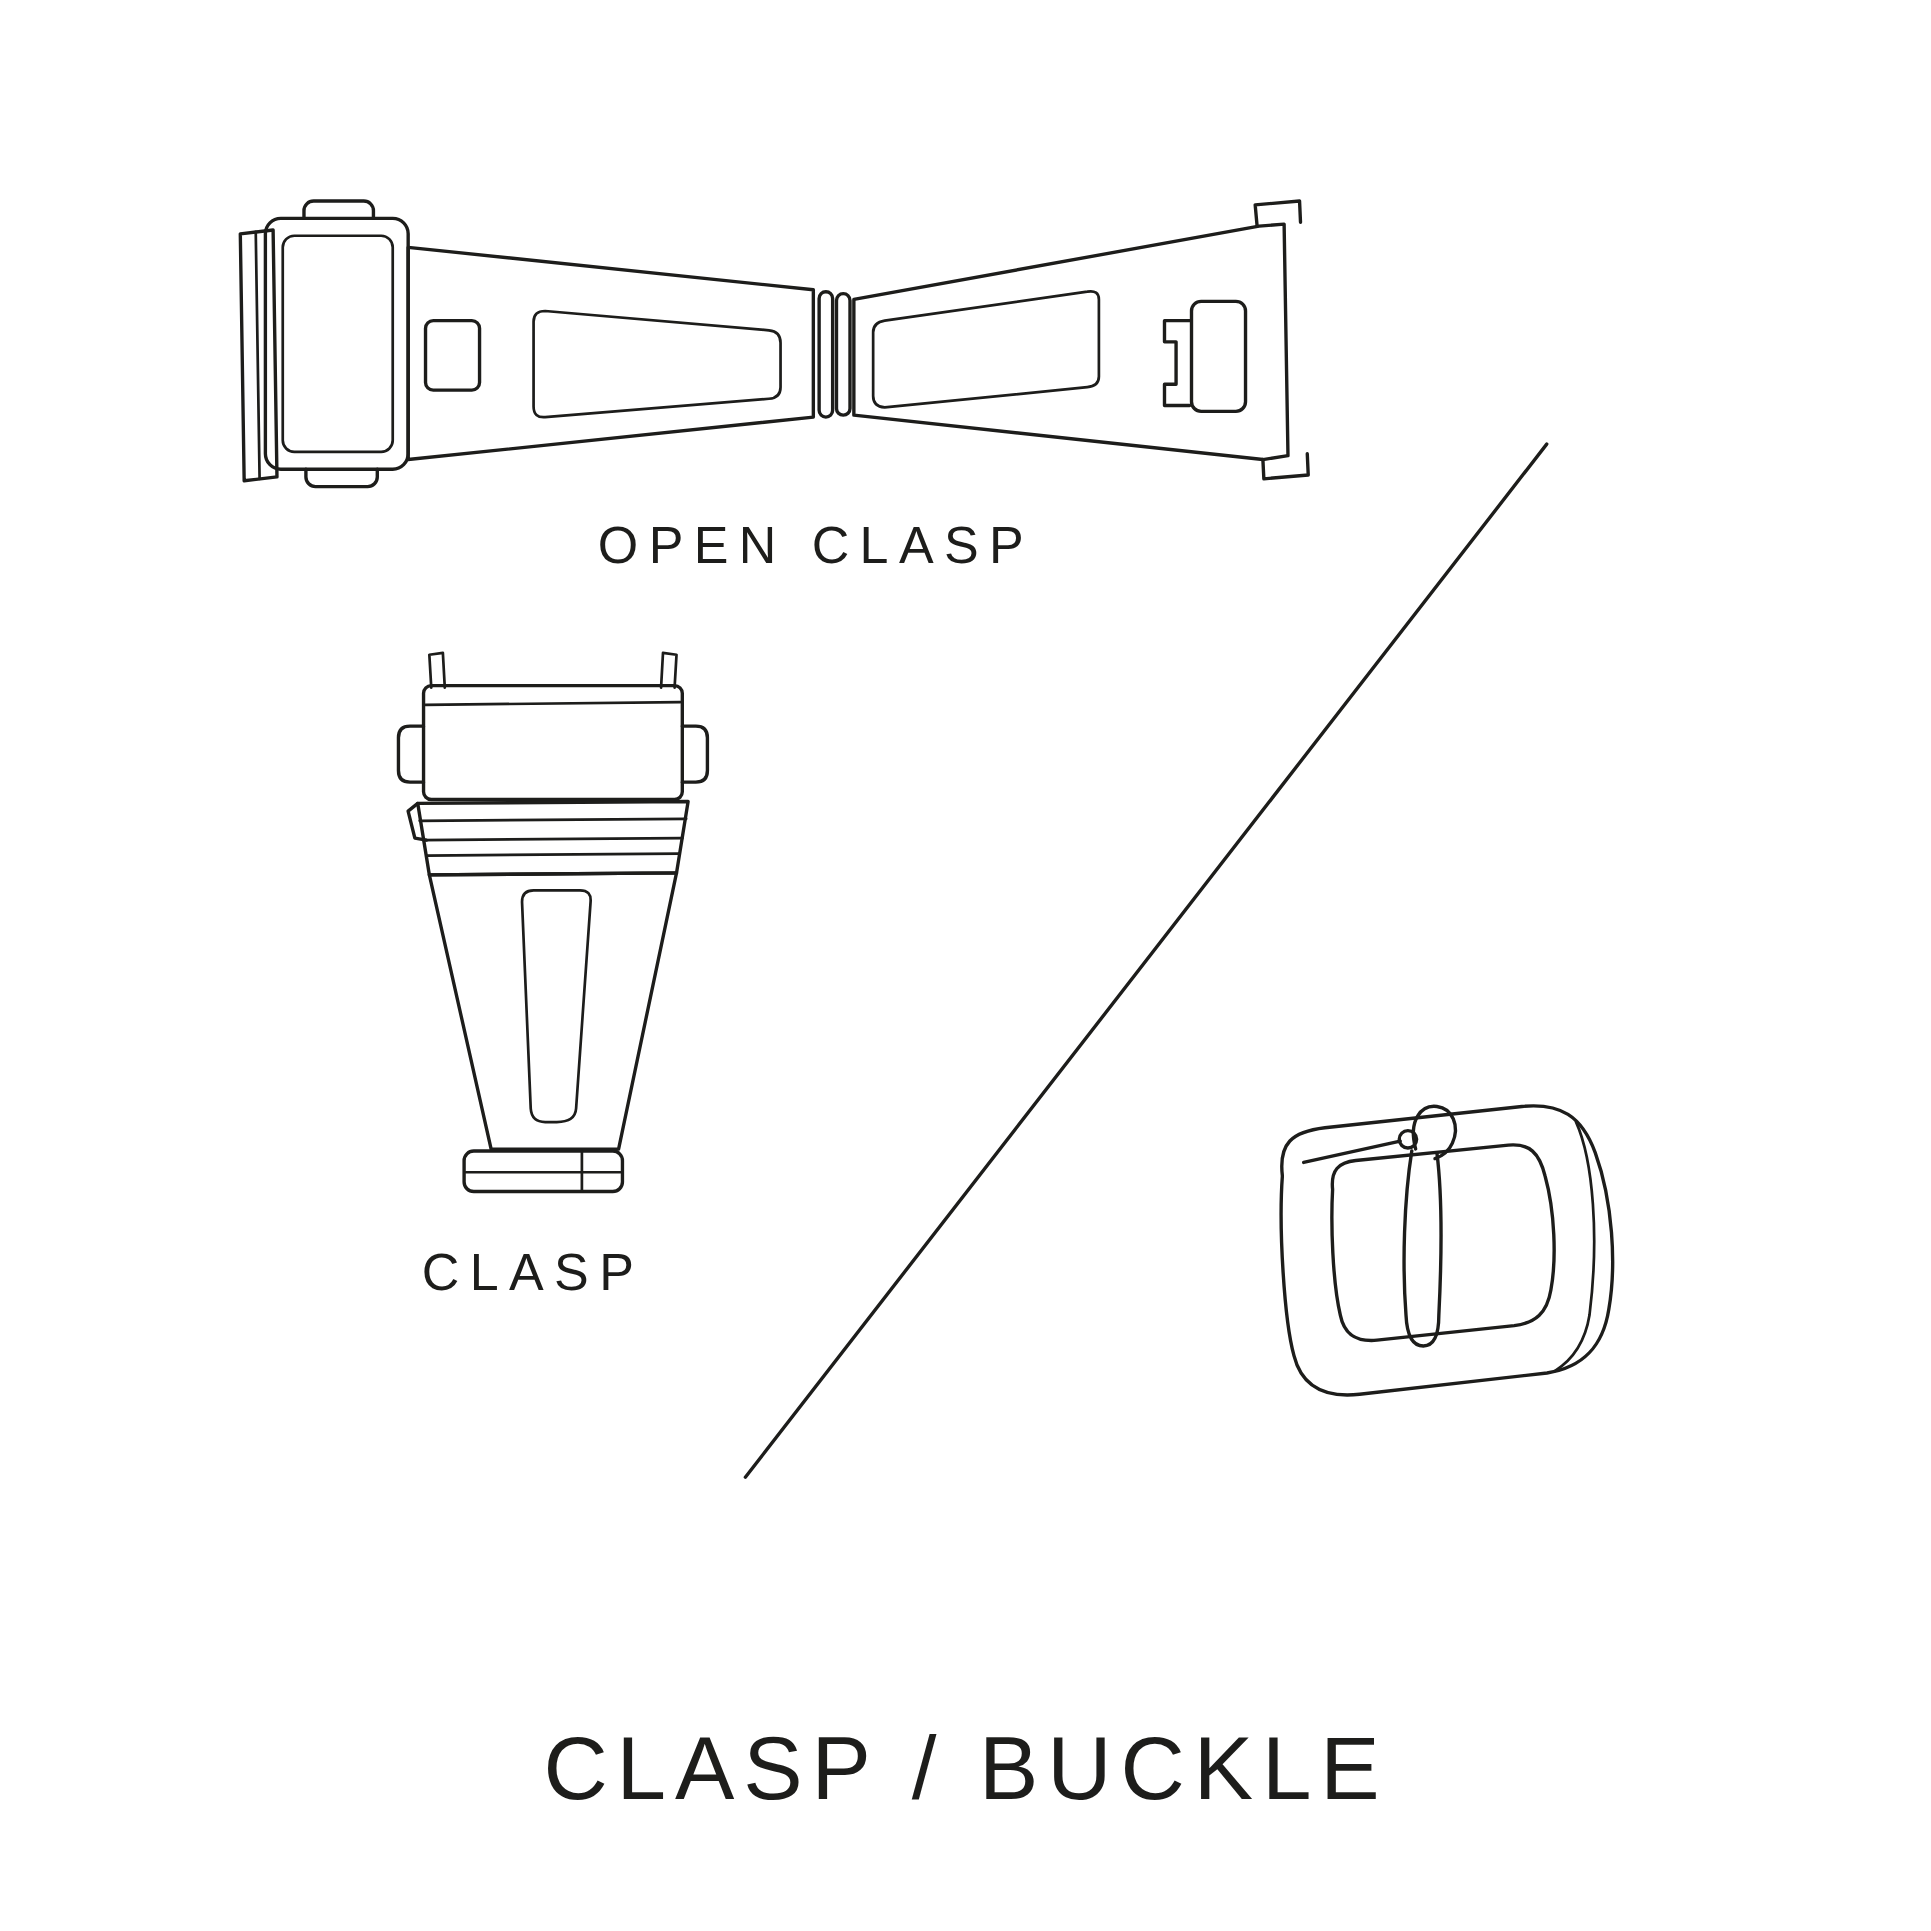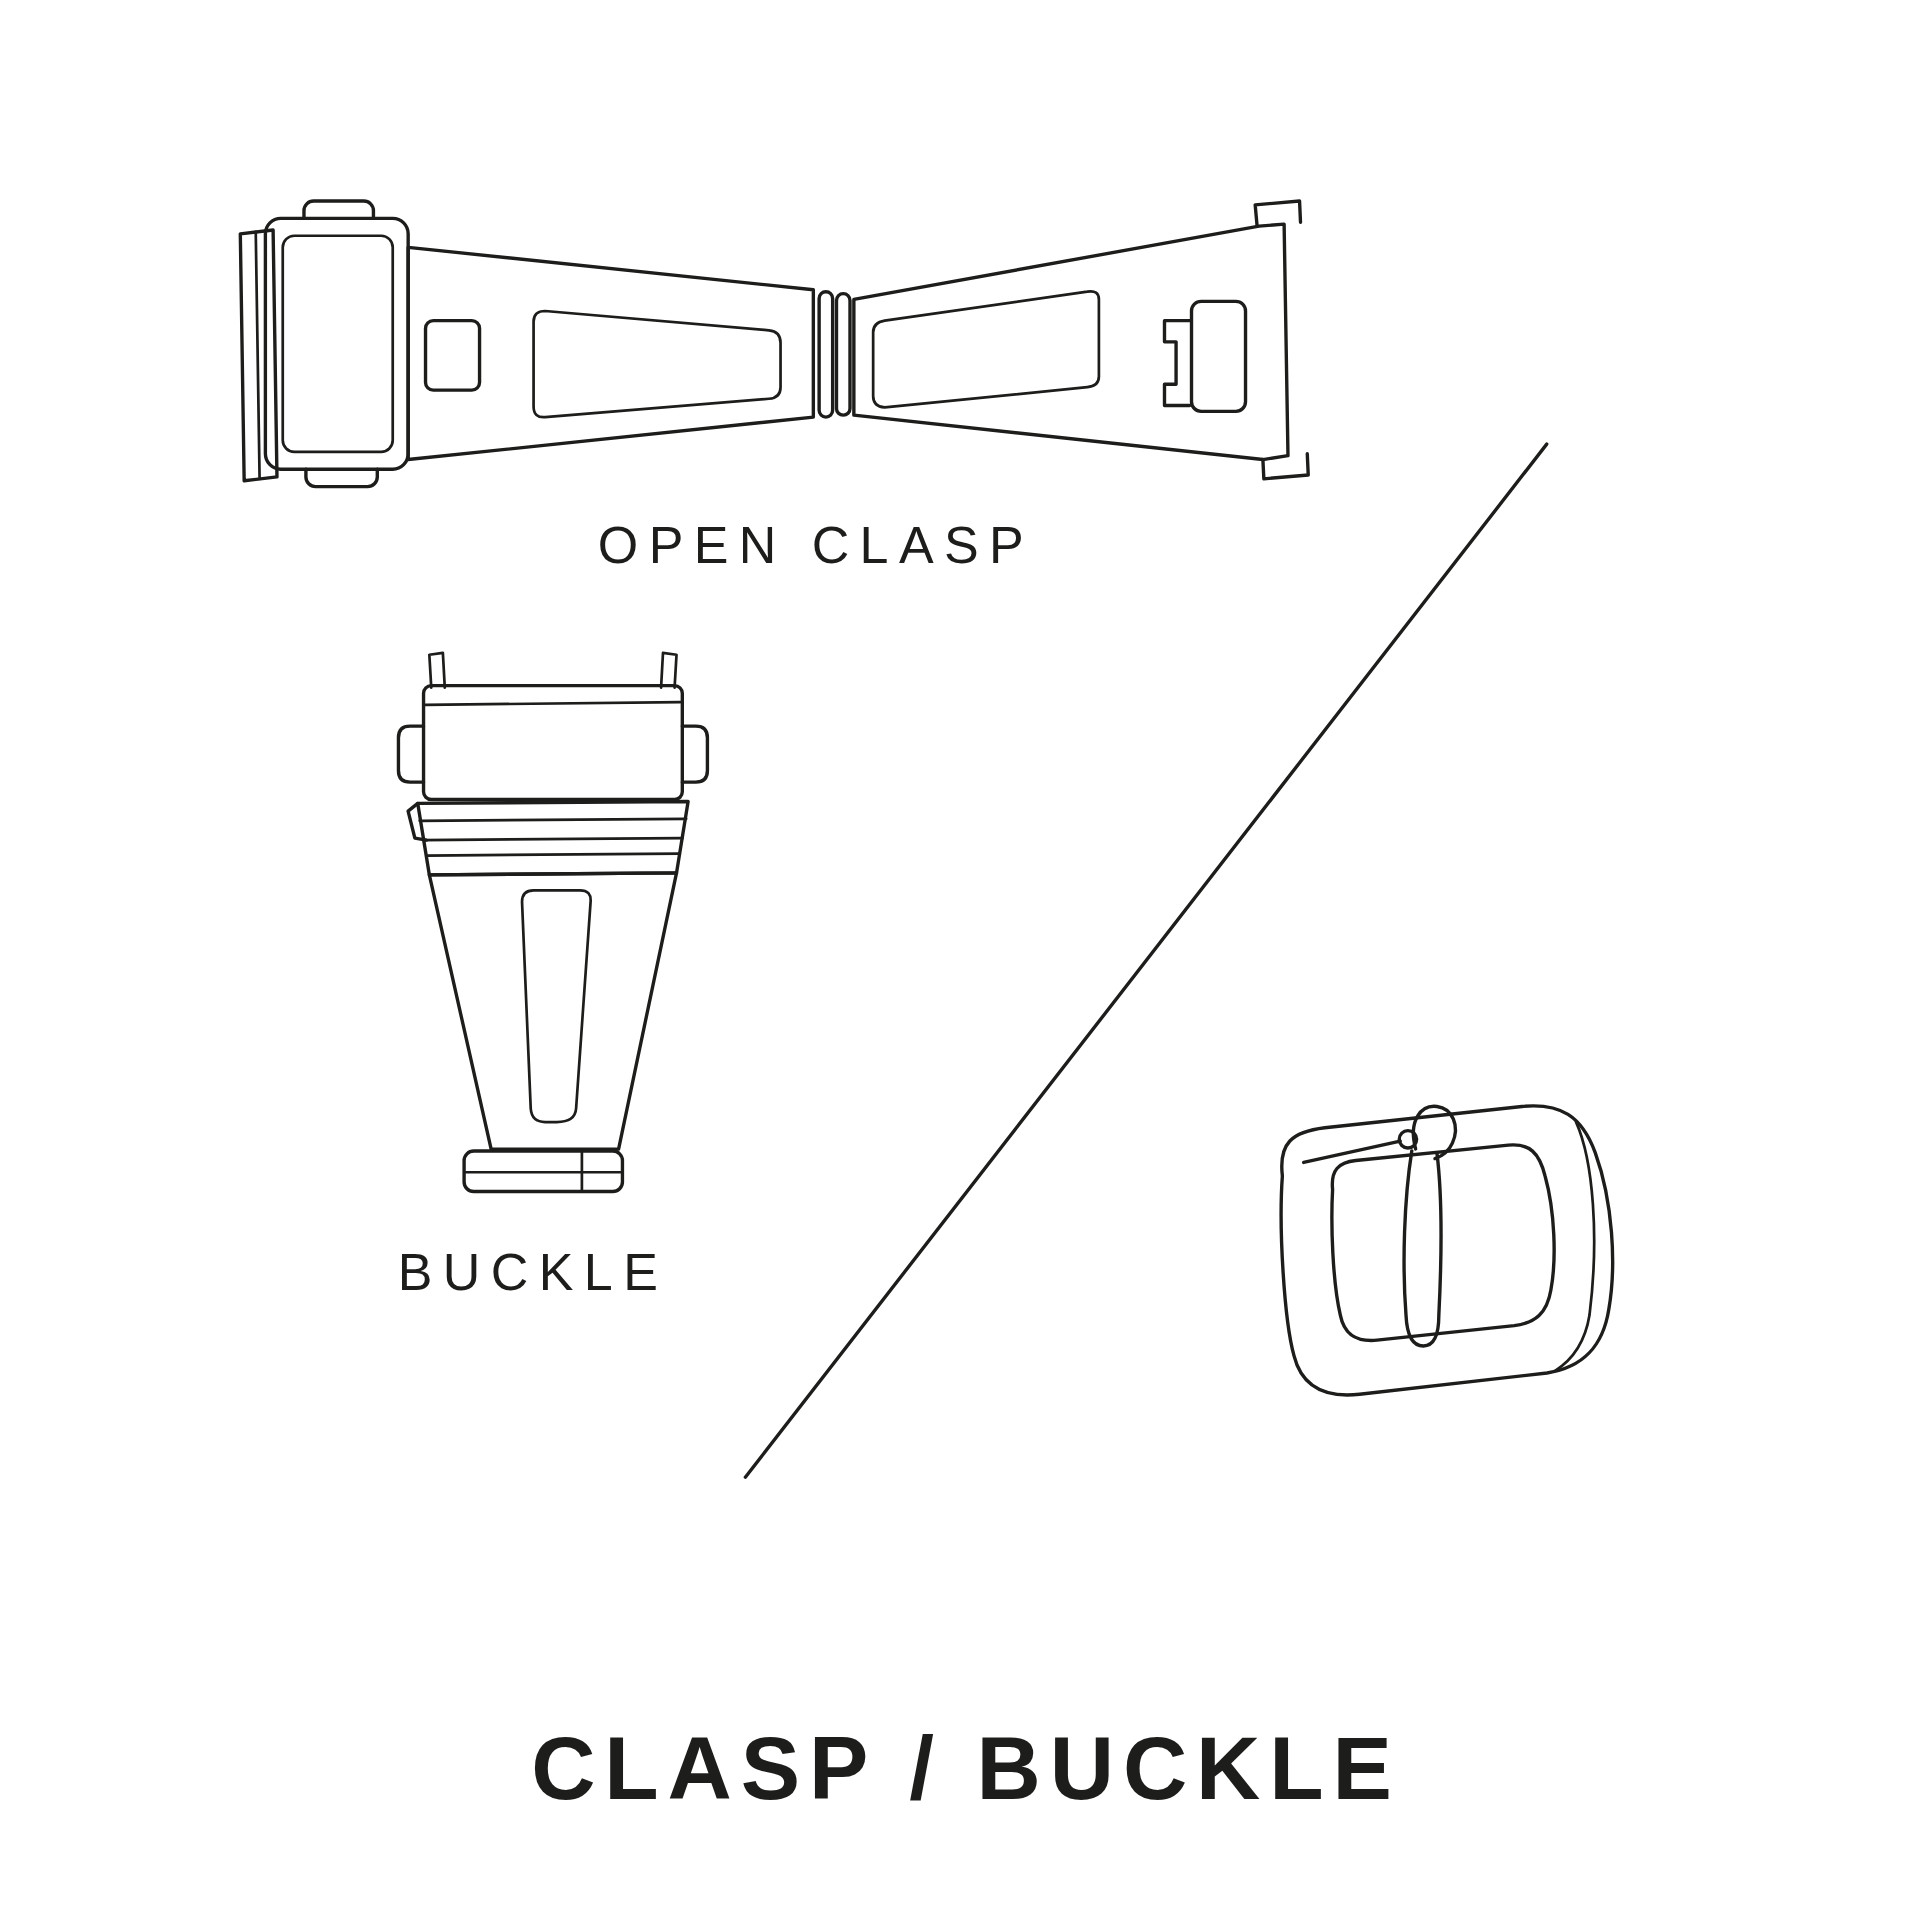--- a/index.html
+++ b/index.html
@@ -32,21 +32,21 @@
     font-size:52px;
     font-weight:400;
     letter-spacing:0.2em;
     white-space:nowrap;
   }
   .title{
     position:absolute;
     transform:translateX(-50%);
     color:var(--text);
     font-size:89px;
-    font-weight:700;
+    font-weight:400;
     letter-spacing:0.1em;
     white-space:nowrap;
   }
 </style>
 </head>
 <body>
 
 <svg class="illustration" style="left:203px;top:174px;width:1130px;height:328px" viewBox="0 0 1170 340">
 
   <path d="M38,62 L72,58 L76,314 L42,318 Z"></path>
@@ -92,21 +92,21 @@
   <path d="M42,162 l-10,8 l7,28 l12,2"></path>
 
   <path d="M54,236 L310,234 L250,520 L118,520 Z"></path>
   <path class="thin" d="M150,264 Q150,252 162,252 L210,252 Q222,252 221,264 L206,478 Q205,492 186,492 L174,492 Q160,492 159,478 Z"></path>
 
   <rect x="90" y="522" width="164" height="42" rx="10"></rect>
   <path class="thin" d="M92,544 L252,544"></path>
   <path class="thin" d="M212,522 L212,564"></path>
 </svg>
 
-<div class="caption" style="left:533px;top:1242px;">BUCKLE</div>
+<div class="caption" style="left:533px;top:1242px;">CLASP</div>
 
 <svg class="overlay" style="left:0;top:0;width:1931px;height:1931px;pointer-events:none" viewBox="0 0 2000 2000">
   <line x1="1602" y1="460" x2="772" y2="1530" stroke-width="3"></line>
 </svg>
 
 <svg class="illustration" style="left:1236px;top:1091px;width:425px;height:367px" viewBox="0 0 440 380">
   <path d="M48,88 C44,54 58,42 92,38 L296,16 C336,12 358,26 372,64 C390,114 394,180 386,226 C380,264 360,286 322,292 L128,314 C92,318 68,306 60,274 C50,238 44,142 48,88 Z"></path>
   <path d="M100,102 C98,82 106,74 124,72 L282,56 C304,54 314,64 320,88 C330,124 332,174 326,206 C322,230 310,240 288,243 L146,258 C124,260 112,252 108,232 C100,198 98,138 100,102 Z"></path>
   <path class="thin" d="M352,32 C370,72 376,152 366,232 C361,263 346,280 330,290"></path>
 

